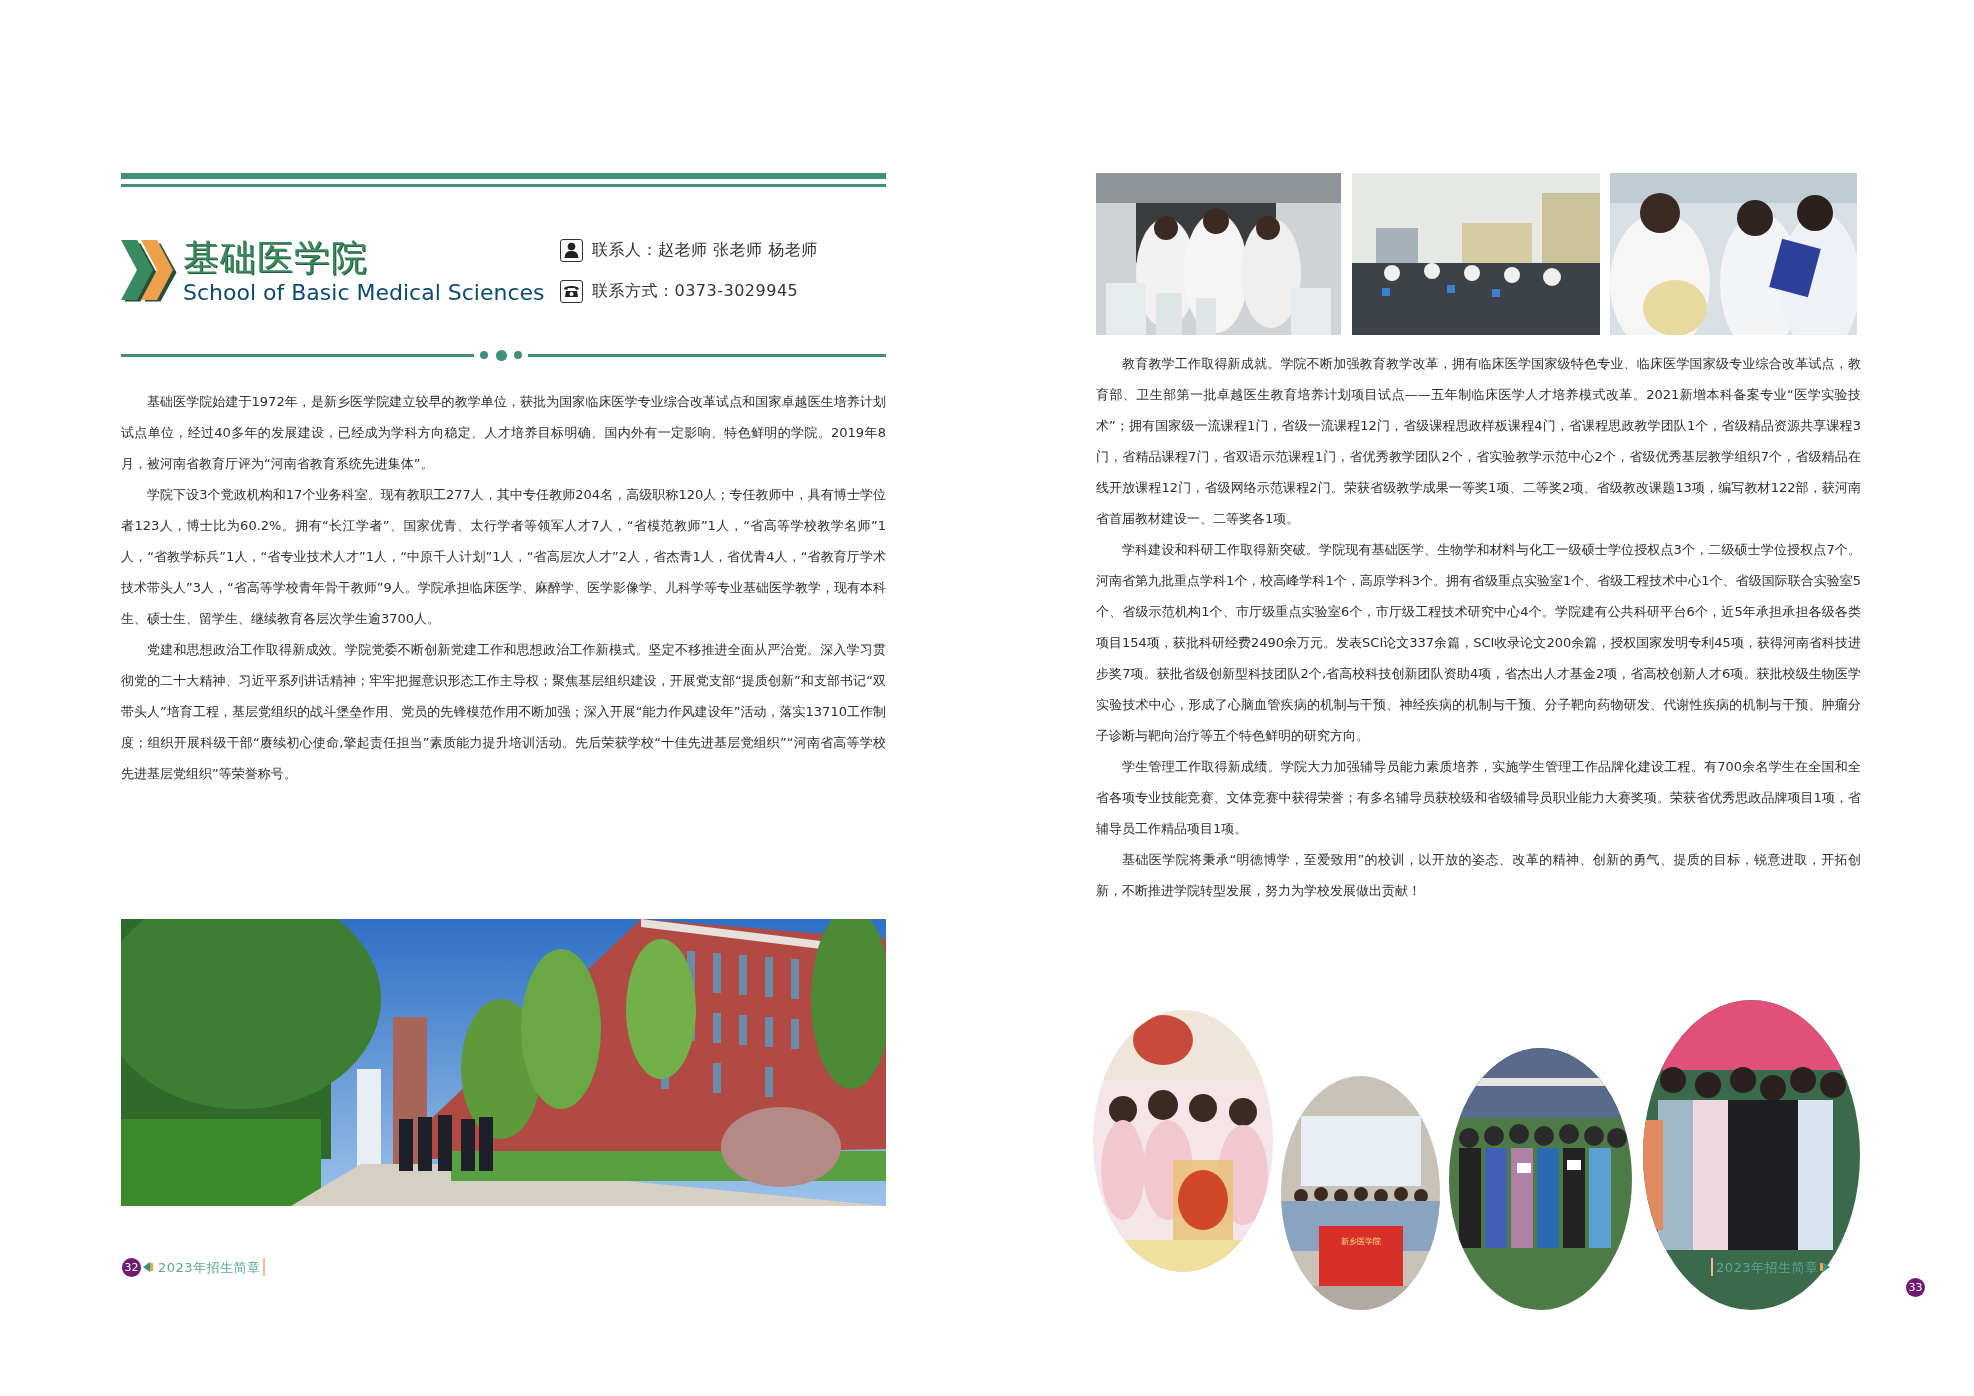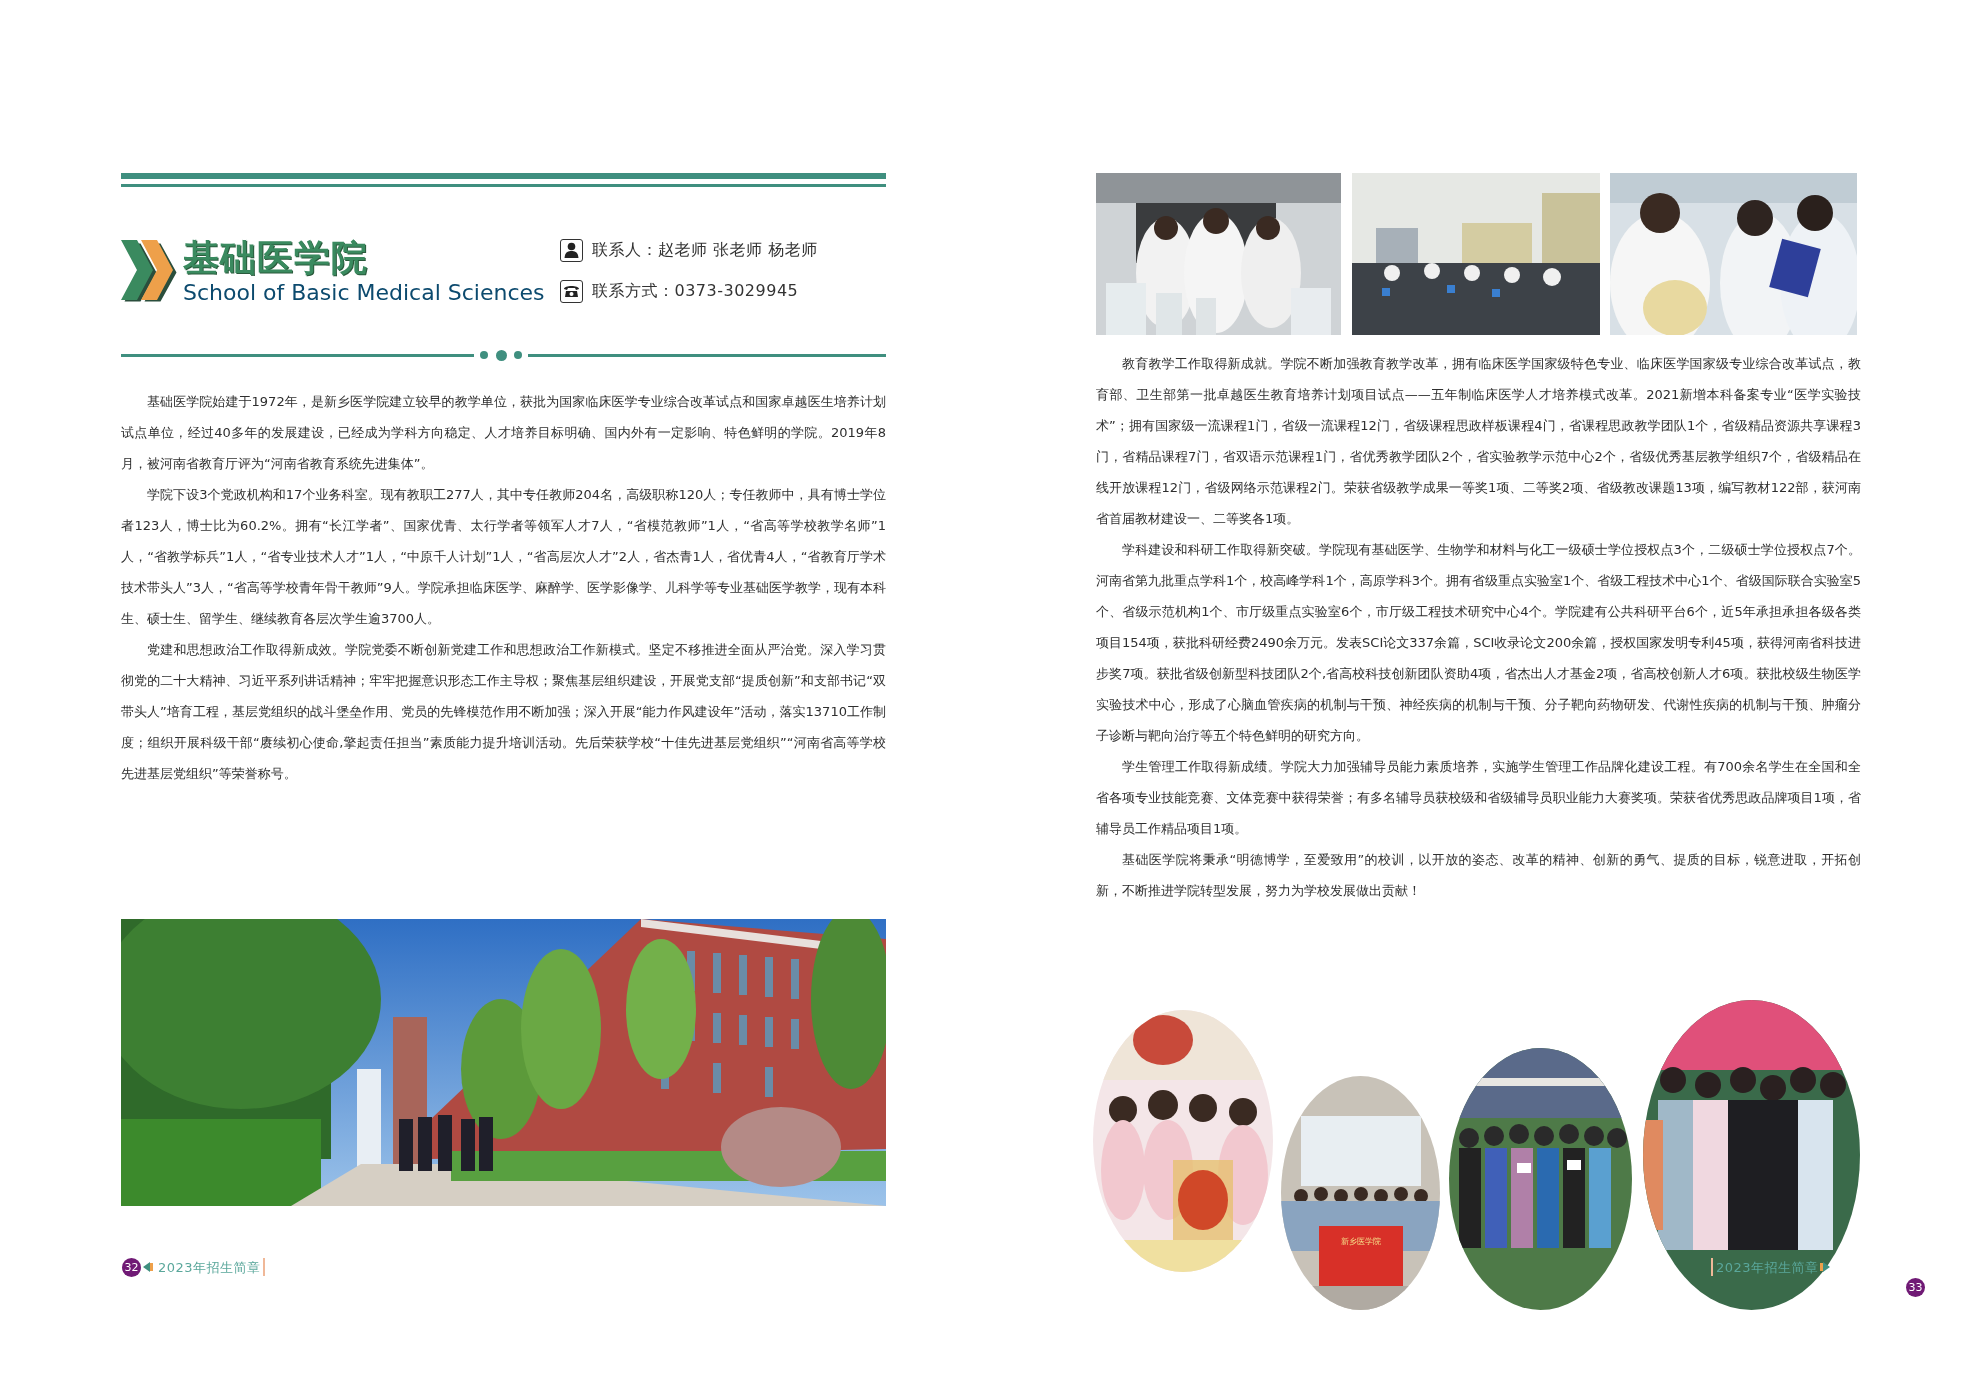--- a/index.html
+++ b/index.html
@@ -3,21 +3,21 @@
 <meta charset="utf-8">
 <style>
   * { margin:0; padding:0; box-sizing:border-box; }
   html, body { width:1974px; height:1396px; background:#ffffff; overflow:hidden; }
   body { position:relative; font-family:"DejaVu Sans", "Liberation Sans", sans-serif; color:#2e2e2e; }
   .abs { position:absolute; }
 
   
   .rule-thick { left:121px; top:173px; width:765px; height:6px; background:#3f8f7f; }
   .rule-thin  { left:121px; top:184px; width:765px; height:3px; background:#3f8f7f; }
-  .title-cn { left:183px; top:238px; font-size:36px; font-weight:bold; color:#3a8a5f; letter-spacing:1px;
+  .title-cn { left:183px; top:238px; font-size:36px; font-weight:normal; color:#3a8a5f; letter-spacing:1px;
               text-shadow:1px 1px 0 #2a5a3c; line-height:40px; }
   .title-en { left:183px; top:280px; font-size:22px; color:#0c4a6e; line-height:26px; white-space:nowrap;text-align:center; }
 
   .contact-row { left:560px; height:24px; display:flex; align-items:center; }
   .contact-icon { width:23px; height:23px; border:1.5px solid #333; border-radius:3px; display:flex; align-items:center; justify-content:center; margin-right:9px; }
   .contact-text { font-size:16px; color:#333; white-space:nowrap; letter-spacing:0.5px; }
 
   
   .divider-line { top:354px; height:3px; background:#3f8f7f; }
   .dot { background:#3f8f7f; border-radius:50%; }

